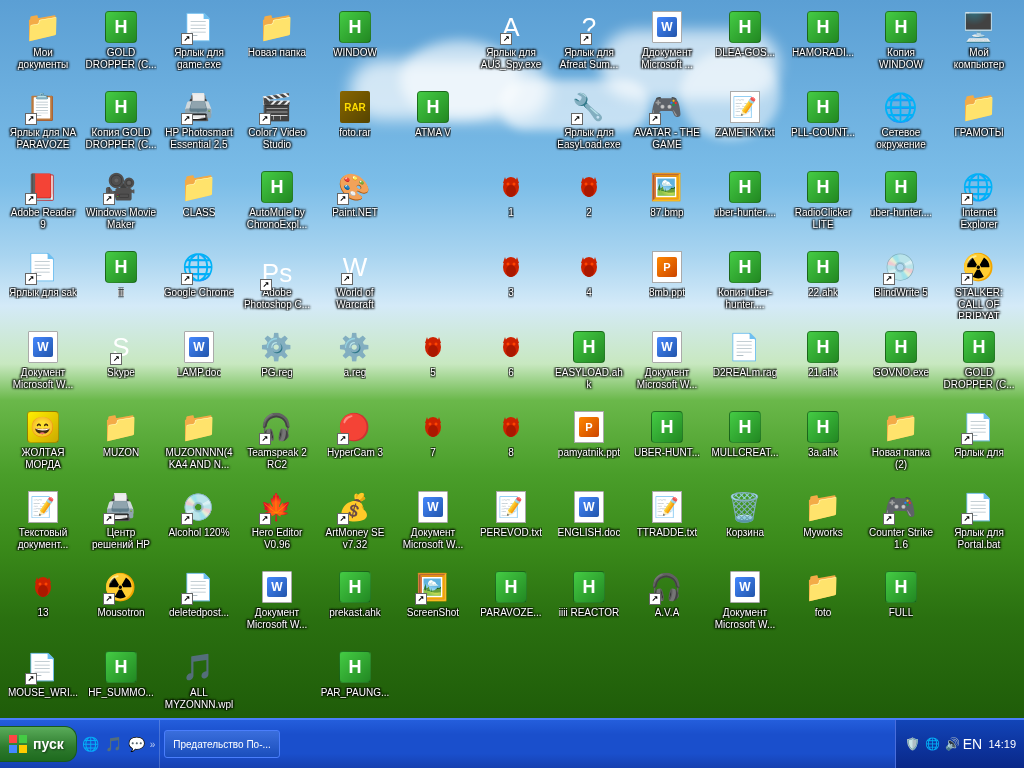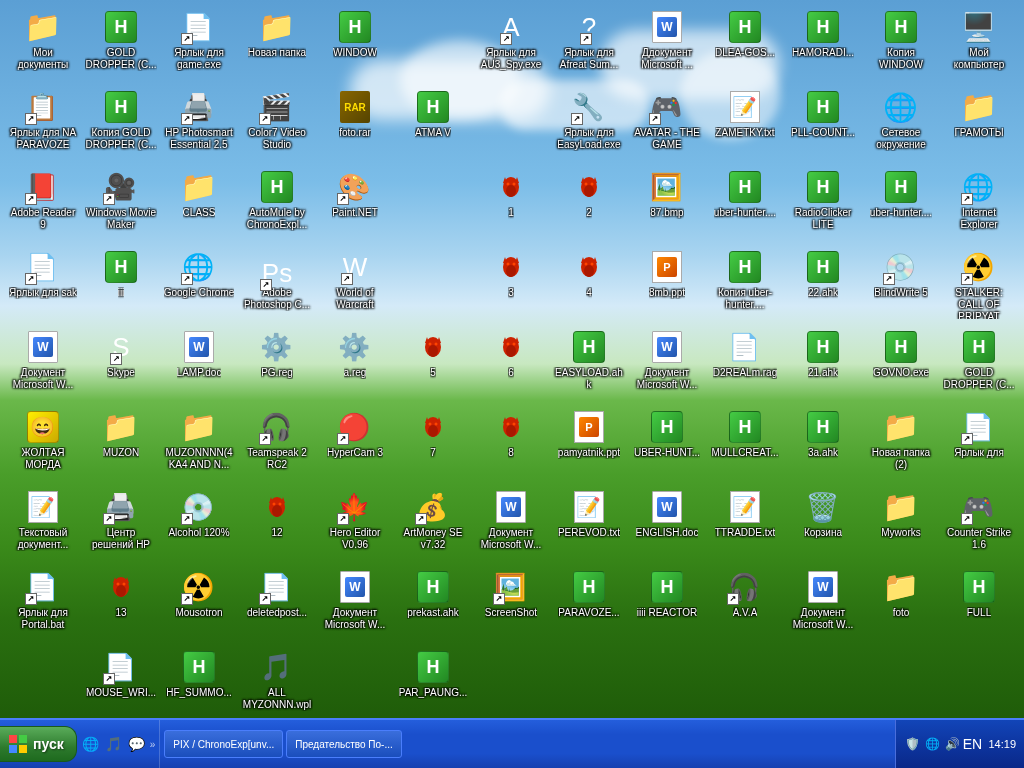--- a/index.html
+++ b/index.html
@@ -757,35 +757,20 @@
           <div style="font-size: 26px; position: relative;">🖨️<div style="position: absolute; bottom: -2px; left: -2px; width: 12px; height: 12px; background: white; border: 1px solid rgb(102, 102, 102); font-size: 8px; display: flex; align-items: center; justify-content: center; color: black; font-weight: bold;">↗</div></div>
         </div>
         <div class="icon-label">Центр решений HP</div>
       </div>
       <div class="desktop-icon" title="Alcohol 120%">
         <div class="icon-img">
           <div style="font-size: 26px; position: relative;">💿<div style="position: absolute; bottom: -2px; left: -2px; width: 12px; height: 12px; background: white; border: 1px solid rgb(102, 102, 102); font-size: 8px; display: flex; align-items: center; justify-content: center; color: black; font-weight: bold;">↗</div></div>
         </div>
         <div class="icon-label">Alcohol 120%</div>
       </div>
-      <div class="desktop-icon" title="12">
-        <div class="icon-img">
-          <div style="font-size: 26px; line-height: 1; filter: hue-rotate(0deg);"><svg width="32" height="32" viewBox="0 0 32 32">
-      <ellipse cx="16" cy="18" rx="8" ry="10" fill="#cc2200"></ellipse>
-      <circle cx="13" cy="14" r="3" fill="#cc2200"></circle>
-      <circle cx="19" cy="14" r="3" fill="#cc2200"></circle>
-      <polygon points="10,8 12,14 8,14" fill="#cc2200"></polygon>
-      <polygon points="22,8 24,14 20,14" fill="#cc2200"></polygon>
-      <circle cx="13" cy="15" r="1.5" fill="#ff4400"></circle>
-      <circle cx="19" cy="15" r="1.5" fill="#ff4400"></circle>
-      <ellipse cx="16" cy="22" rx="5" ry="6" fill="#aa1800"></ellipse>
-    </svg></div>
-        </div>
-        <div class="icon-label">12</div>
-      </div>
       <div class="desktop-icon" title="Hero Editor V0.96">
         <div class="icon-img">
           <div style="font-size: 26px; position: relative;">🍁<div style="position: absolute; bottom: -2px; left: -2px; width: 12px; height: 12px; background: white; border: 1px solid rgb(102, 102, 102); font-size: 8px; display: flex; align-items: center; justify-content: center; color: black; font-weight: bold;">↗</div></div>
         </div>
         <div class="icon-label">Hero Editor V0.96</div>
       </div>
       <div class="desktop-icon" title="ArtMoney SE v7.32">
         <div class="icon-img">
           <div style="font-size: 26px; position: relative;">💰<div style="position: absolute; bottom: -2px; left: -2px; width: 12px; height: 12px; background: white; border: 1px solid rgb(102, 102, 102); font-size: 8px; display: flex; align-items: center; justify-content: center; color: black; font-weight: bold;">↗</div></div>
         </div>
@@ -972,23 +957,20 @@
 
   <div class="quicklaunch">
     <div class="ql-icon" title="IE">🌐</div>
     <div class="ql-icon" title="Media">🎵</div>
     <div class="ql-icon" title="Msg">💬</div>
     <div class="ql-expand">»</div>
   </div>
 
   <div class="taskbar-middle">
     <div class="taskbar-btn">
-      <span>PIX / ChronoExp[unv...</span>
-    </div>
-    <div class="taskbar-btn">
       <span>Предательство По-...</span>
     </div>
   </div>
 
   <div class="taskbar-tray">
     <div class="tray-icon">🛡️</div>
     <div class="tray-icon">🌐</div>
     <div class="tray-icon">🔊</div>
     <div class="tray-icon" style="font-size:14px;color:white;">EN</div>
     <div class="tray-time">14:19</div>

